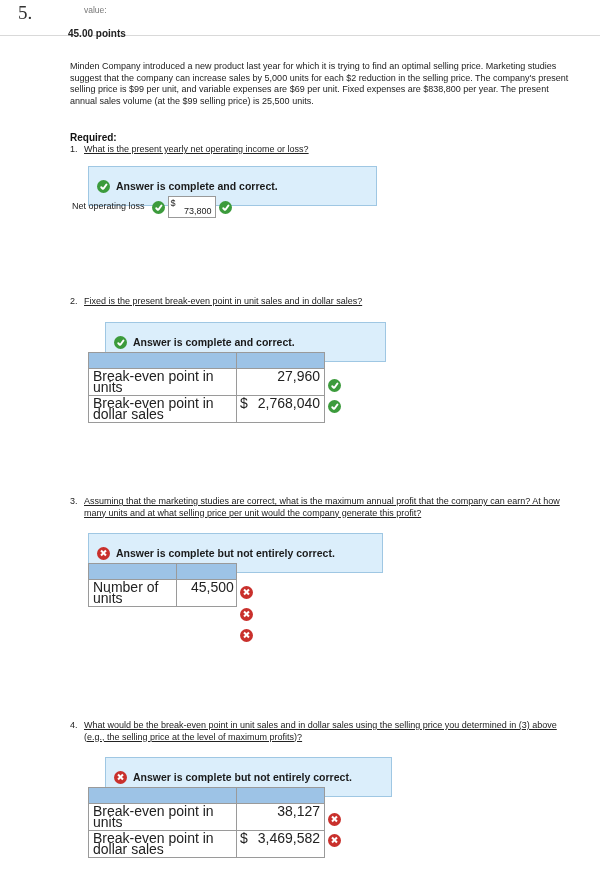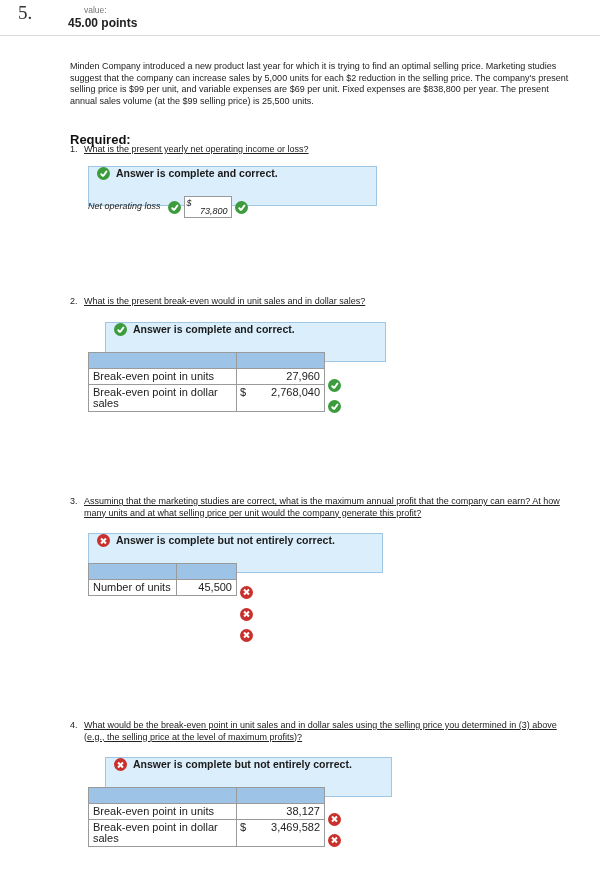--- a/index.html
+++ b/index.html
@@ -42,40 +42,40 @@
   .value-label {
     position: absolute;
     left: 84px;
     top: 5px;
     font-size: 8.5px;
     color: #777777;
   }
   .value-points {
     position: absolute;
     left: 68px;
-    top: 16px;
-    font-size: 12px;
+    top: 28px;
+    font-size: 10px;
     font-weight: bold;
     color: #222222;
   }
   
   .intro {
     position: absolute;
     left: 70px;
     top: 61px;
     width: 500px;
     font-size: 9px;
     line-height: 11.5px;
     color: #222222;
   }
   .required-label {
     position: absolute;
     left: 70px;
     top: 132px;
-    font-size: 13px;
+    font-size: 10px;
     font-weight: bold;
     color: #111111;
   }
   .q-item {
     position: absolute;
     font-size: 9px;
     line-height: 11.5px;
     color: #222222;
   }
   .q-item .num {
@@ -91,21 +91,21 @@
     text-decoration: underline;
   }
   
   .banner {
     position: absolute;
     background: #dbeefb;
     border: 1px solid #9fc7e3;
     box-sizing: border-box;
     height: 40px;
     display: flex;
-    align-items: flex-start;
+    align-items: center;
     padding-left: 8px;
     font-size: 10.5px;
     font-weight: bold;
     color: #1a1a1a;
   }
   .banner .bt {
     margin-left: 6px;
   }
   
   .ico {
@@ -193,21 +193,21 @@
     bottom: 1px;
     margin-top: 44px;
   }
   .ico-pad {
     padding: 4px 3px 0 3px;
   }
   
   .atable {
     position: absolute;
     border-collapse: collapse;
-    font-size: 11px;
+    font-size: 14px;
     color: #222222;
     table-layout: fixed;
   }
   .atable td {
     border: 1px solid #9a9a9a;
     padding: 2px 4px;
     vertical-align: top;
     background: #ffffff;
   }
   .atable tr.hdr td {
@@ -255,33 +255,33 @@
   <div class="q-item" style="left:70px; top:144px; width:500px;">
     <span class="num">1.</span>
     <span class="txt">What is the present yearly net operating income or loss?</span>
   </div>
 
   <div class="banner" style="left:88px; top:166px; width:289px;">
     <span class="ico ok"></span>
     <span class="bt">Answer is complete and correct.</span>
   </div>
 
-  <div class="fieldrow" style="left:88px; top:196px;font-style:italic;">
+  <div class="fieldrow" style="left:72px; top:196px;">
     <span class="flabel">Net operating loss</span>
     <span class="ico-pad"><span class="ico ok"></span></span>
     <span class="fbox">
       <span class="dollar">$</span>
       <span class="amt">73,800</span>
     </span>
     <span class="ico-pad"><span class="ico ok"></span></span>
   </div>
 
   <div class="q-item" style="left:70px; top:296px; width:500px;">
     <span class="num">2.</span>
-    <span class="txt">What is the present break-even would in unit sales and in dollar sales?</span>
+    <span class="txt">Fixed is the present break-even point in unit sales and in dollar sales?</span>
   </div>
 
   <div class="banner" style="left:105px; top:322px; width:281px;">
     <span class="ico ok"></span>
     <span class="bt">Answer is complete and correct.</span>
   </div>
 
   <table class="atable" style="left:88px; top:352px; width:236px;">
     <colgroup>
         <col style="width:148px">

